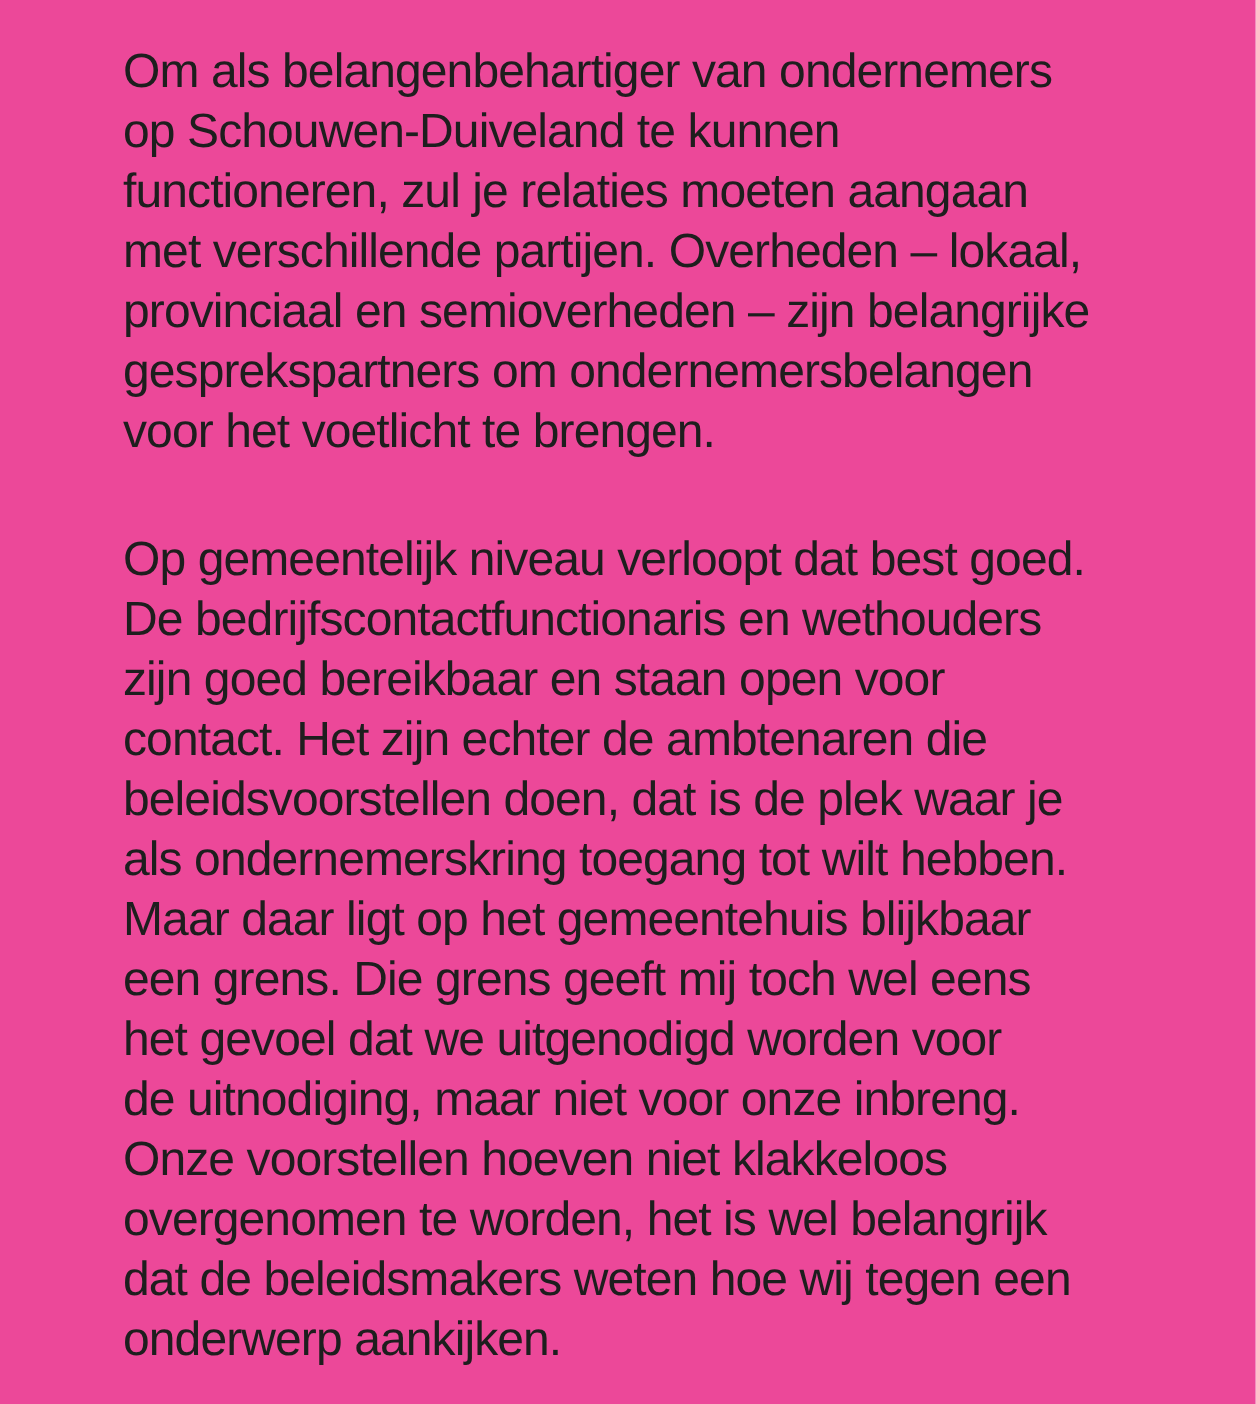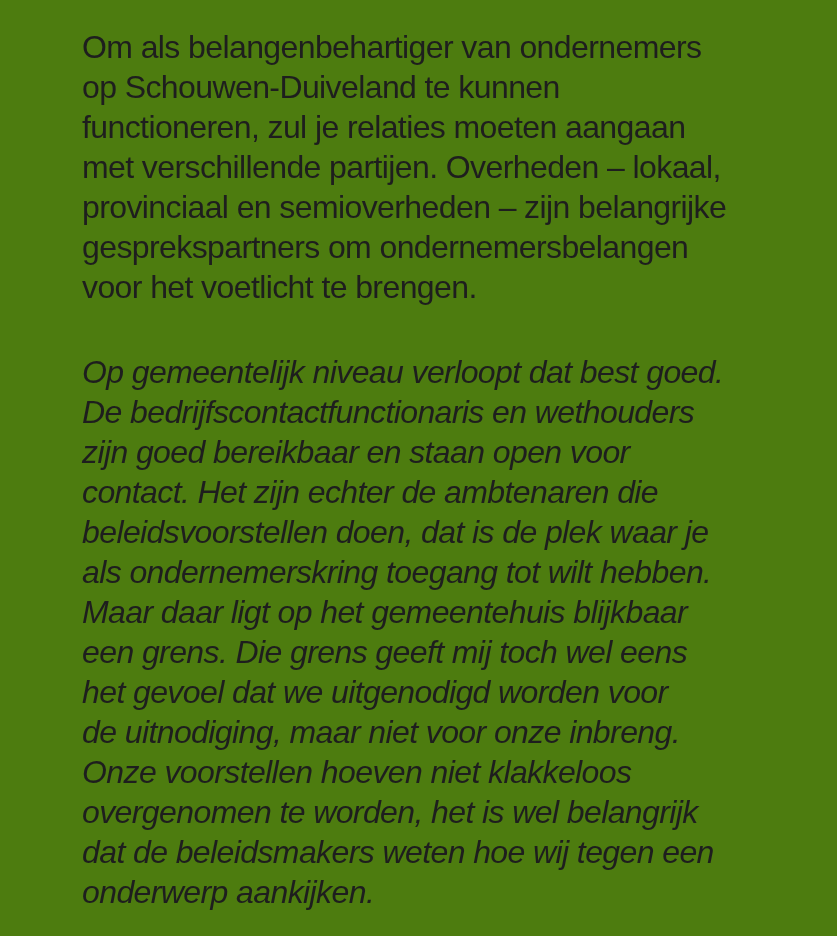--- a/index.html
+++ b/index.html
@@ -20,27 +20,26 @@
   .article p {
     margin: 0 0 45px 0;
     font-size: 32px;
     line-height: 40px;
     letter-spacing: -0.6px;
     color: #1e1e1e;
     white-space: pre-line;
   }
   .article p:last-child {
     margin-bottom: 0;
-    font-style: italic;
   }
 </style>
 </head>
 <body>
 
-<div class="page" style="background: #4d7c0f; color: rgb(30, 30, 30);">
+<div class="page" style="background: #ec4899; color: rgb(30, 30, 30);">
   <div class="article">
     <p>Om als belangenbehartiger van ondernemers
 op Schouwen-Duiveland te kunnen
 functioneren, zul je relaties moeten aangaan
 met verschillende partijen. Overheden – lokaal,
 provinciaal en semioverheden – zijn belangrijke
 gesprekspartners om ondernemersbelangen
 voor het voetlicht te brengen.</p>
     <p>Op gemeentelijk niveau verloopt dat best goed.
 De bedrijfscontactfunctionaris en wethouders

